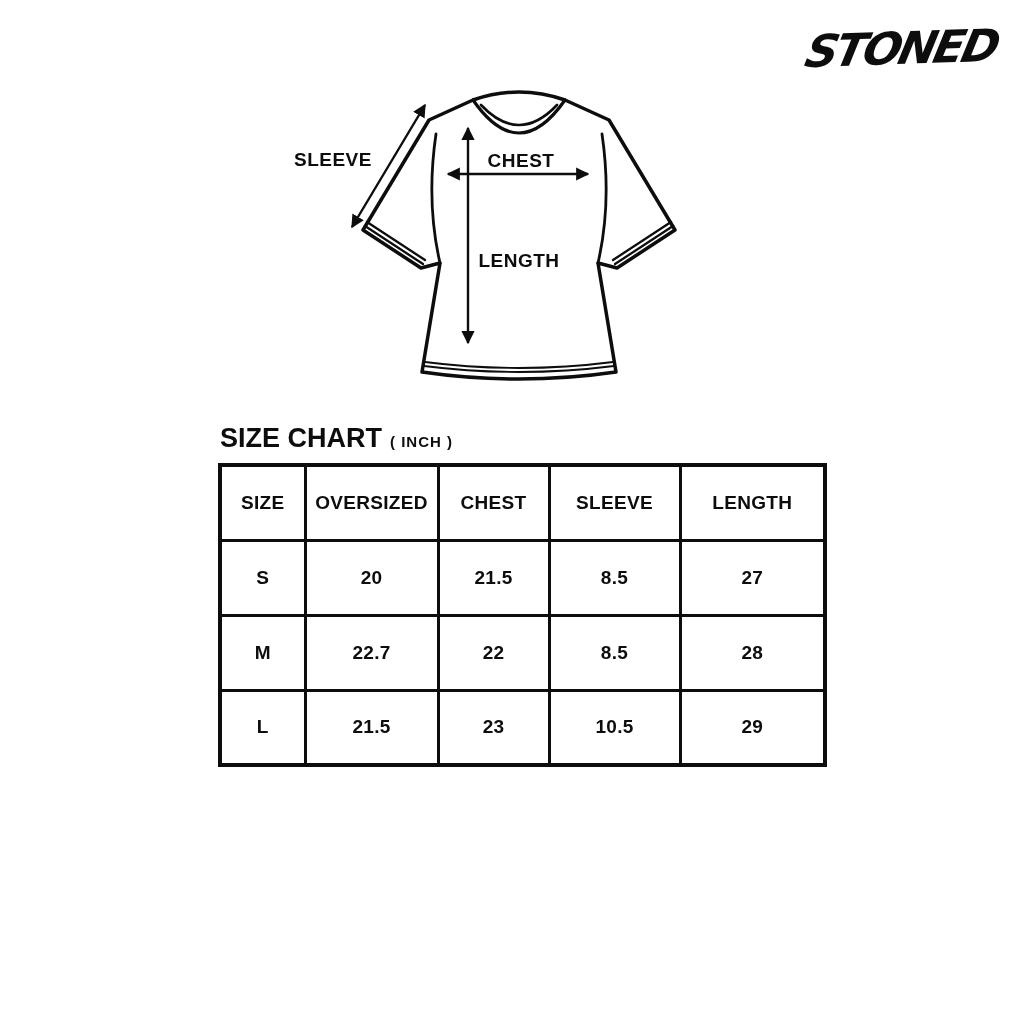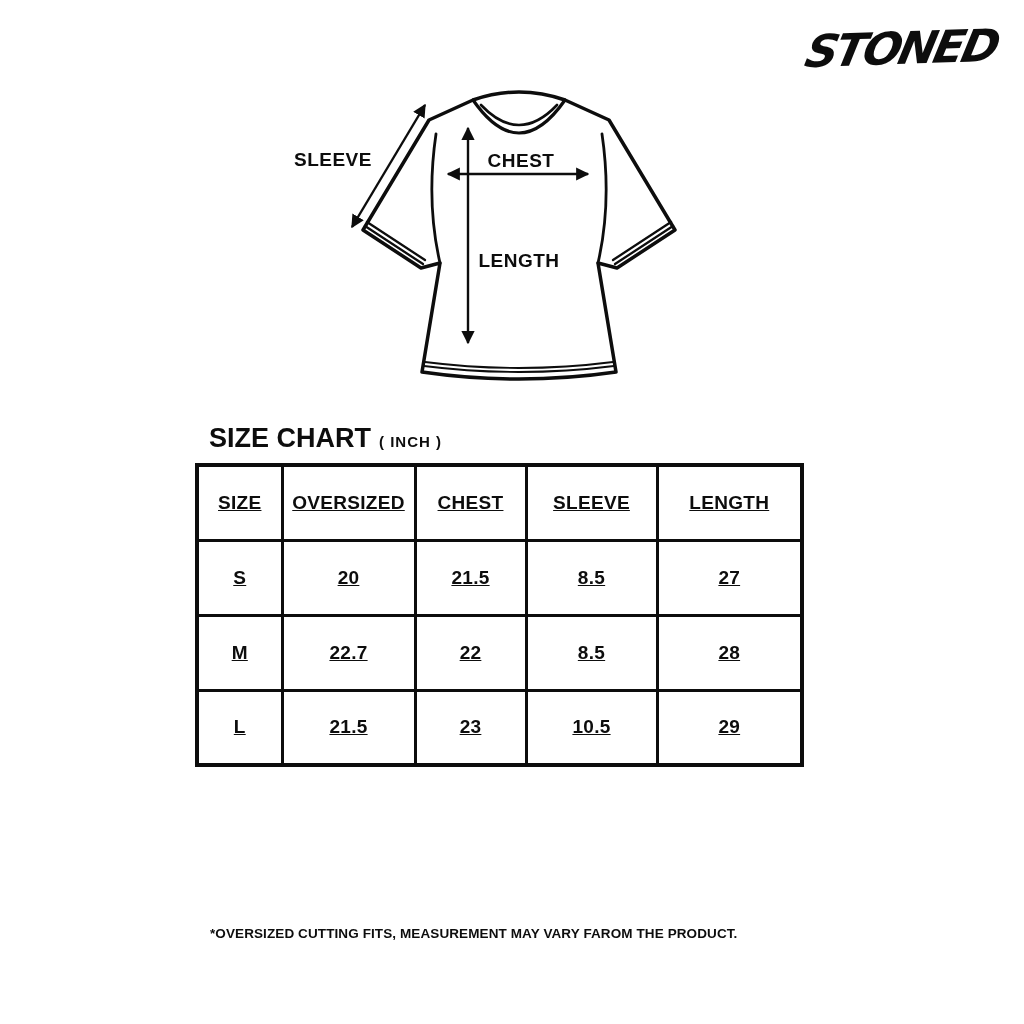--- a/index.html
+++ b/index.html
@@ -11,27 +11,27 @@
               font-family:"DejaVu Sans",sans-serif;font-weight:bold;font-style:italic;
               font-size:45px;letter-spacing:-3px;transform:skewX(-14deg) rotate(-2deg);
               transform-origin:center;white-space:nowrap;}
 
   
   .diagram{position:absolute;left:285px;top:80px;width:440px;height:320px;}
   .diagram text{font-family:"Liberation Sans",sans-serif;font-weight:bold;
                 font-size:19px;fill:#0d0d0d;letter-spacing:.5px;}
 
   
-  .chart-title{position:absolute;left:209px;top:423px;font-size:27px;font-weight:bold;
+  .chart-title{position:absolute;left:220px;top:423px;font-size:27px;font-weight:bold;
                white-space:nowrap;text-align:right;}
   .chart-title .unit{font-size:15px;margin-left:8px;letter-spacing:1px;}
 
   
-  .size-table{position:absolute;left:195px;top:463px;border-collapse:collapse;
-              table-layout:fixed;border:4px solid #0d0d0d;text-decoration:underline;}
+  .size-table{position:absolute;left:218px;top:463px;border-collapse:collapse;
+              table-layout:fixed;border:4px solid #0d0d0d;}
   .size-table th,.size-table td{border:3px solid #0d0d0d;text-align:center;
               vertical-align:middle;font-weight:bold;font-size:19px;padding:0;
               letter-spacing:.3px;}
   .size-table tr{height:75px;}
 
   
   .footnote{position:absolute;left:210px;top:926px;font-size:13.5px;font-weight:bold;
             letter-spacing:.1px;white-space:nowrap;}
 </style>
 </head>
@@ -109,15 +109,14 @@
       <tr>
         <td>L</td>
         <td>21.5</td>
         <td>23</td>
         <td>10.5</td>
         <td>29</td>
       </tr>
     </tbody>
   </table>
 
-  <div class="footnote">*OVERSIZED CUTTING FITS, MEASUREMENT MAY VARY FAROM THE PRODUCT.</div>
 
 </div>
 
 </body></html>

